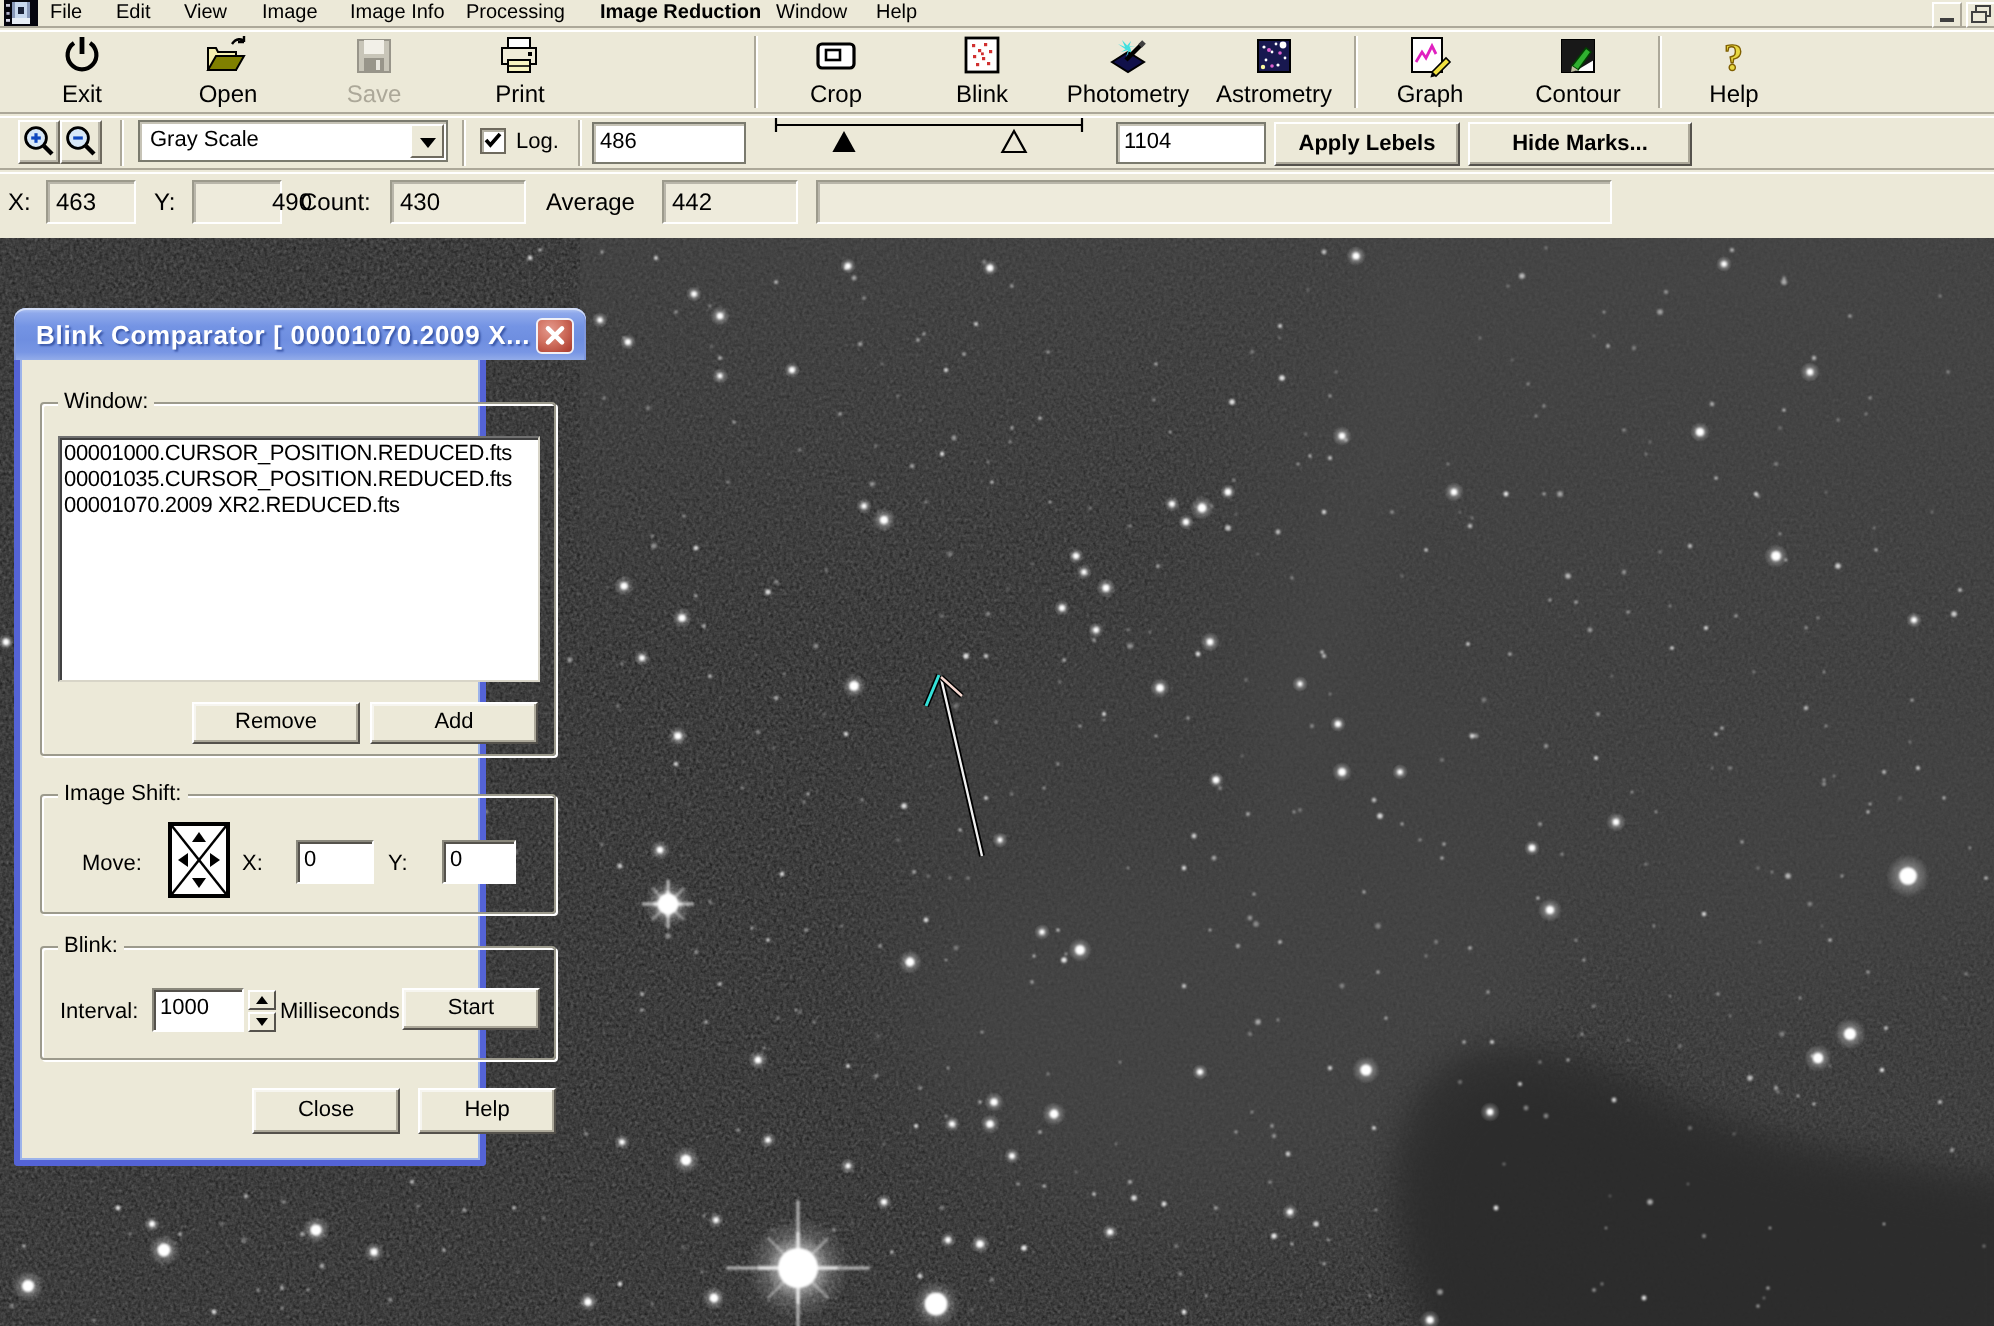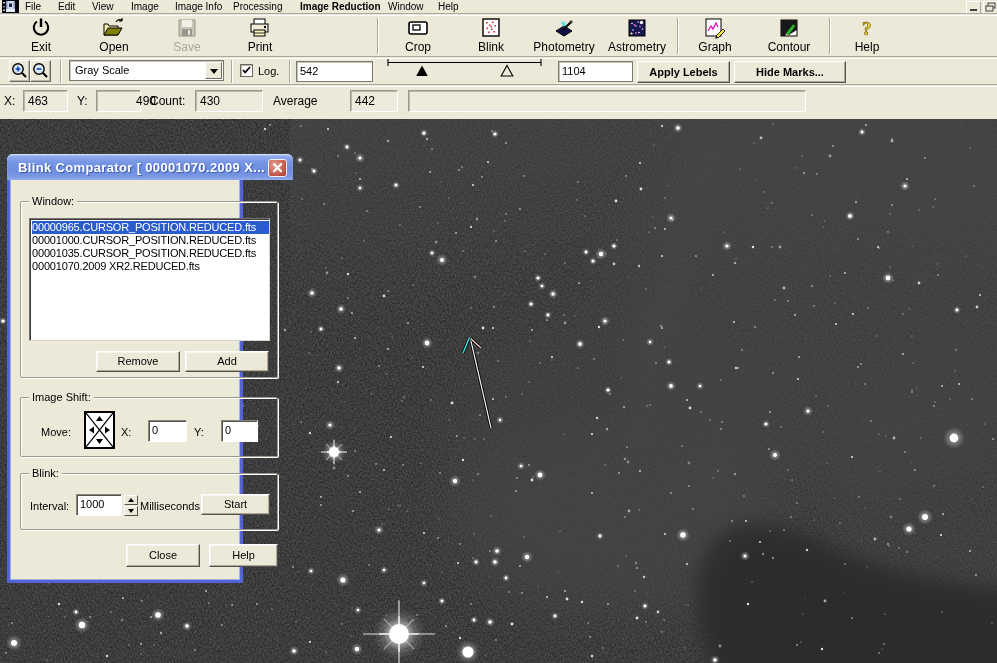--- a/index.html
+++ b/index.html
@@ -213,42 +213,42 @@
         <line x1="12" y1="12" x2="16" y2="16" stroke="#000" stroke-width="2.2"></line>
       </svg></div>
   <div class="tsep" style="left:60px;top:2px;height:23px;"></div>
   <div id="combo">Gray Scale<div class="drop"></div></div>
   <div class="tsep" style="left:231px;top:2px;height:23px;"></div>
   <div id="logchk" style="position:absolute;left:240px;top:6px;width:13px;height:13px;background:#fff;border:1px solid #6e6a5e;box-shadow:inset 1px 1px 0 #b5b2a5;"><svg width="11" height="11" viewBox="0 0 11 11">
         <path d="M2 5 L4.2 7.5 L9 2" fill="none" stroke="#000" stroke-width="1.8"></path>
       </svg></div>
   <div style="position:absolute;left:258px;top:7px;font-size:11px;">Log.</div>
   <div class="tsep" style="left:289px;top:2px;height:23px;"></div>
-  <div class="fld" style="left:296px;width:77px;">542</div>
+  <div class="fld" style="left:296px;width:77px;">486</div>
   <div id="slider" style="position:absolute;left:382px;top:0;width:165px;height:27px;"><svg width="165" height="27" viewBox="0 0 165 27">
         <line x1="6" y1="4.5" x2="159" y2="4.5" stroke="#000" stroke-width="1.1"></line>
         <line x1="6" y1="1" x2="6" y2="8" stroke="#000" stroke-width="1.1"></line>
         <line x1="159" y1="1" x2="159" y2="8" stroke="#000" stroke-width="1.1"></line>
         <path d="M40 7.5 L45.8 18 L34.2 18 Z" fill="#000"></path>
         <path d="M125 7.5 L130.8 18 L119.2 18 Z" fill="#ece9d8" stroke="#000" stroke-width="1.1"></path>
       </svg></div>
   <div class="fld" style="left:558px;width:75px;">1104</div>
   <div class="bbtn" style="left:637px;width:93px;">Apply Lebels</div>
   <div class="bbtn" style="left:734px;width:112px;text-align:center;">Hide Marks...</div>
 </div>
 
 <div id="statusrow">
   <div class="slbl" style="left:4px;">X:</div>
   <div class="sfld" style="left:23px;width:45px;">463</div>
   <div class="slbl" style="left:77px;">Y:</div>
   <div class="sfld" style="left:96px;width:45px;padding-left:39px;">490</div>
   <div class="slbl" style="left:150px;">Count:</div>
   <div class="sfld" style="left:195px;width:68px;">430</div>
   <div class="slbl" style="left:273px;">Average</div>
-  <div class="sfld" style="left:350px;width:48px;">442</div>
+  <div class="sfld" style="left:331px;width:68px;">442</div>
   <div class="sfld" style="left:408px;width:398px;"></div>
 </div>
 
 <div id="imagearea">
 <svg width="997" height="544" viewBox="0 0 997 544" style="position:absolute;left:0;top:0;display:block;">
 <defs>
 <filter id="grain" x="0" y="0" width="100%" height="100%" color-interpolation-filters="sRGB">
   <feTurbulence type="fractalNoise" baseFrequency="0.62" numOctaves="2" seed="19" stitchTiles="stitch"></feTurbulence>
   <feColorMatrix type="matrix" values="0.33 0.33 0.33 0 0  0.33 0.33 0.33 0 0  0.33 0.33 0.33 0 0  0 0 0 0 1"></feColorMatrix>
   <feComponentTransfer>
@@ -969,21 +969,20 @@
             <line x1="12" y1="4.2" x2="5" y2="11.2"></line>
           </g>
         </svg>
       </div>
     </div>
 
   <div class="group" style="left:13px;top:47px;width:258px;height:177px;">
       <div class="cap">Window:</div>
     </div>
   <div id="listbox">
-    <div class="row sel">00000965.CURSOR_POSITION.REDUCED.fts</div>
     <div class="row">00001000.CURSOR_POSITION.REDUCED.fts</div>
     <div class="row">00001035.CURSOR_POSITION.REDUCED.fts</div>
     <div class="row">00001070.2009 XR2.REDUCED.fts</div>
   </div>
   <div class="cbtn" style="left:89px;top:197px;width:84px;height:21px;line-height:19px;">Remove</div>
   <div class="cbtn" style="left:178px;top:197px;width:84px;height:21px;line-height:19px;">Add</div>
 
   <div class="group" style="left:13px;top:243px;width:258px;height:60px;">
       <div class="cap">Image Shift:</div>
     </div>

